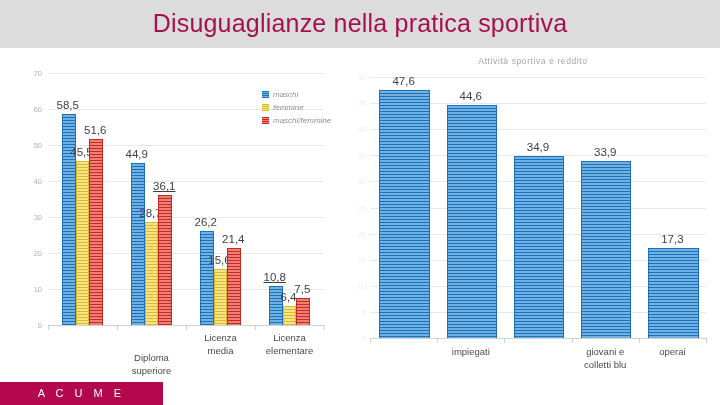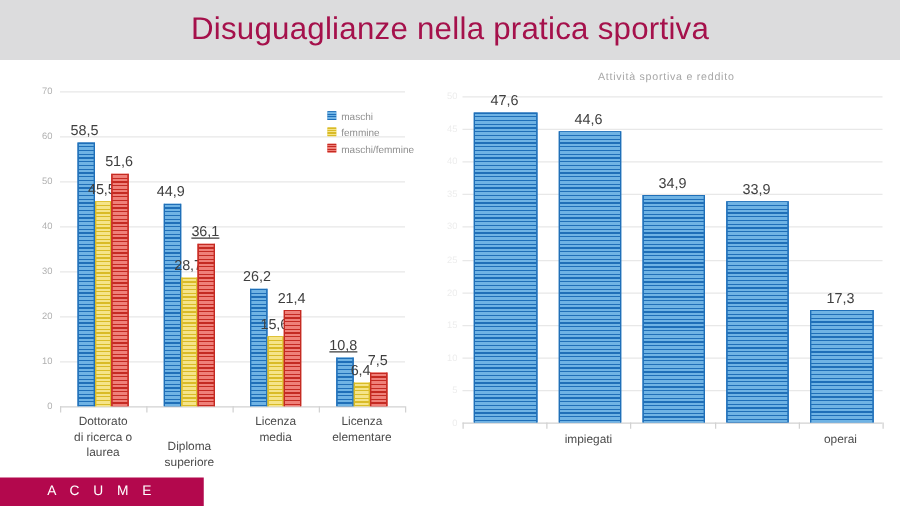--- a/index.html
+++ b/index.html
@@ -128,22 +128,24 @@
     width: 1px;
     background: #d2d2d2;
   }
 
   
   .legend {
     position: absolute;
   }
   .legend-row {
     display: flex;
+    align-items: center;
     margin-bottom: 3px;
     height: 10px;
+    font-style: italic;
   }
   .legend-swatch {
     width: 7px; height: 7px;
     margin-right: 4px;
     flex: 0 0 auto;
   }
   .legend-swatch.blue {
     background-image: repeating-linear-gradient(to bottom,#1f6fb8 0px,#1f6fb8 1px,#6fb3e4 1px,#6fb3e4 2px);
     background-color:#2f7fc6;
   }
@@ -205,23 +207,20 @@
       <div class="gridline" style="top: 36px; width: 276px;"></div>
       <div class="ytick" style="top: 36px; left: -28px; width: 22px;">60</div>
       <div class="gridline" style="top: 0px; width: 276px;"></div>
       <div class="ytick" style="top: 0px; left: -28px; width: 22px;">70</div>
       <div class="bar blue" style="left: 13.8px; width: 11.8px; height: 210.6px;"></div>
       <div class="bar-label" style="left: 19.7px; top: 26.4px;">58,5</div>
       <div class="bar yellow" style="left: 27.6px; width: 11.8px; height: 163.8px;"></div>
       <div class="bar-label" style="left: 33.5px; top: 73.2px;">45,5</div>
       <div class="bar red" style="left: 41.4px; width: 11.8px; height: 185.76px;"></div>
       <div class="bar-label" style="left: 47.3px; top: 51.24px;">51,6</div>
-      <div class="cat-label" style="left: 34.5px; top: 259px; width: 83px;">Dottorato
-di ricerca o
-laurea</div>
       <div class="bar blue" style="left: 82.8px; width: 11.8px; height: 161.64px;"></div>
       <div class="bar-label" style="left: 88.7px; top: 75.36px;">44,9</div>
       <div class="bar yellow" style="left: 96.6px; width: 11.8px; height: 103.32px;"></div>
       <div class="bar-label" style="left: 102.5px; top: 133.68px;">28,7</div>
       <div class="bar red" style="left: 110.4px; width: 11.8px; height: 129.96px;"></div>
       <div class="bar-label" style="left: 116.3px; top: 107.04px; text-decoration: underline;">36,1</div>
       <div class="tickmark" style="left: 69px; top: 252px; height: 5px; background: rgb(210, 210, 210);"></div>
       <div class="cat-label" style="left: 103.5px; top: 259px; width: 83px; margin-top: 20px;">Diploma
 superiore</div>
       <div class="bar blue" style="left: 151.8px; width: 11.8px; height: 94.32px;"></div>
@@ -291,20 +290,22 @@
       <div class="bar blue" style="left: 76.608px; width: 48.384px; height: 232.812px;"></div>
       <div class="bar-label" style="left: 100.8px; top: 13.188px;">44,6</div>
       <div class="tickmark" style="left: 67.2px; top: 261px; height: 5px; background: rgb(210, 210, 210);"></div>
       <div class="cat-label" style="left: 100.8px; top: 269px; width: 81.2px;">impiegati</div>
       <div class="bar blue" style="left: 143.808px; width: 48.384px; height: 182.178px;"></div>
       <div class="bar-label" style="left: 168px; top: 63.822px;">34,9</div>
       <div class="tickmark" style="left: 134.4px; top: 261px; height: 5px; background: rgb(210, 210, 210);"></div>
       <div class="bar blue" style="left: 211.008px; width: 48.384px; height: 176.958px;"></div>
       <div class="bar-label" style="left: 235.2px; top: 69.042px;">33,9</div>
       <div class="tickmark" style="left: 201.6px; top: 261px; height: 5px; background: rgb(210, 210, 210);"></div>
+      <div class="cat-label" style="left: 235.2px; top: 269px; width: 81.2px;">giovani e
+colletti blu</div>
       <div class="bar blue" style="left: 278.208px; width: 48.384px; height: 90.306px;"></div>
       <div class="bar-label" style="left: 302.4px; top: 155.694px;">17,3</div>
       <div class="tickmark" style="left: 268.8px; top: 261px; height: 5px; background: rgb(210, 210, 210);"></div>
       <div class="cat-label" style="left: 302.4px; top: 269px; width: 81.2px;">operai</div>
       <div class="tickmark" style="left: 0px; top: 261px; height: 5px; background: rgb(210, 210, 210);"></div>
       <div class="tickmark" style="left: 336px; top: 261px; height: 5px; background: rgb(210, 210, 210);"></div>
     </div>
 </div>
 
 <div class="logo-bar">

